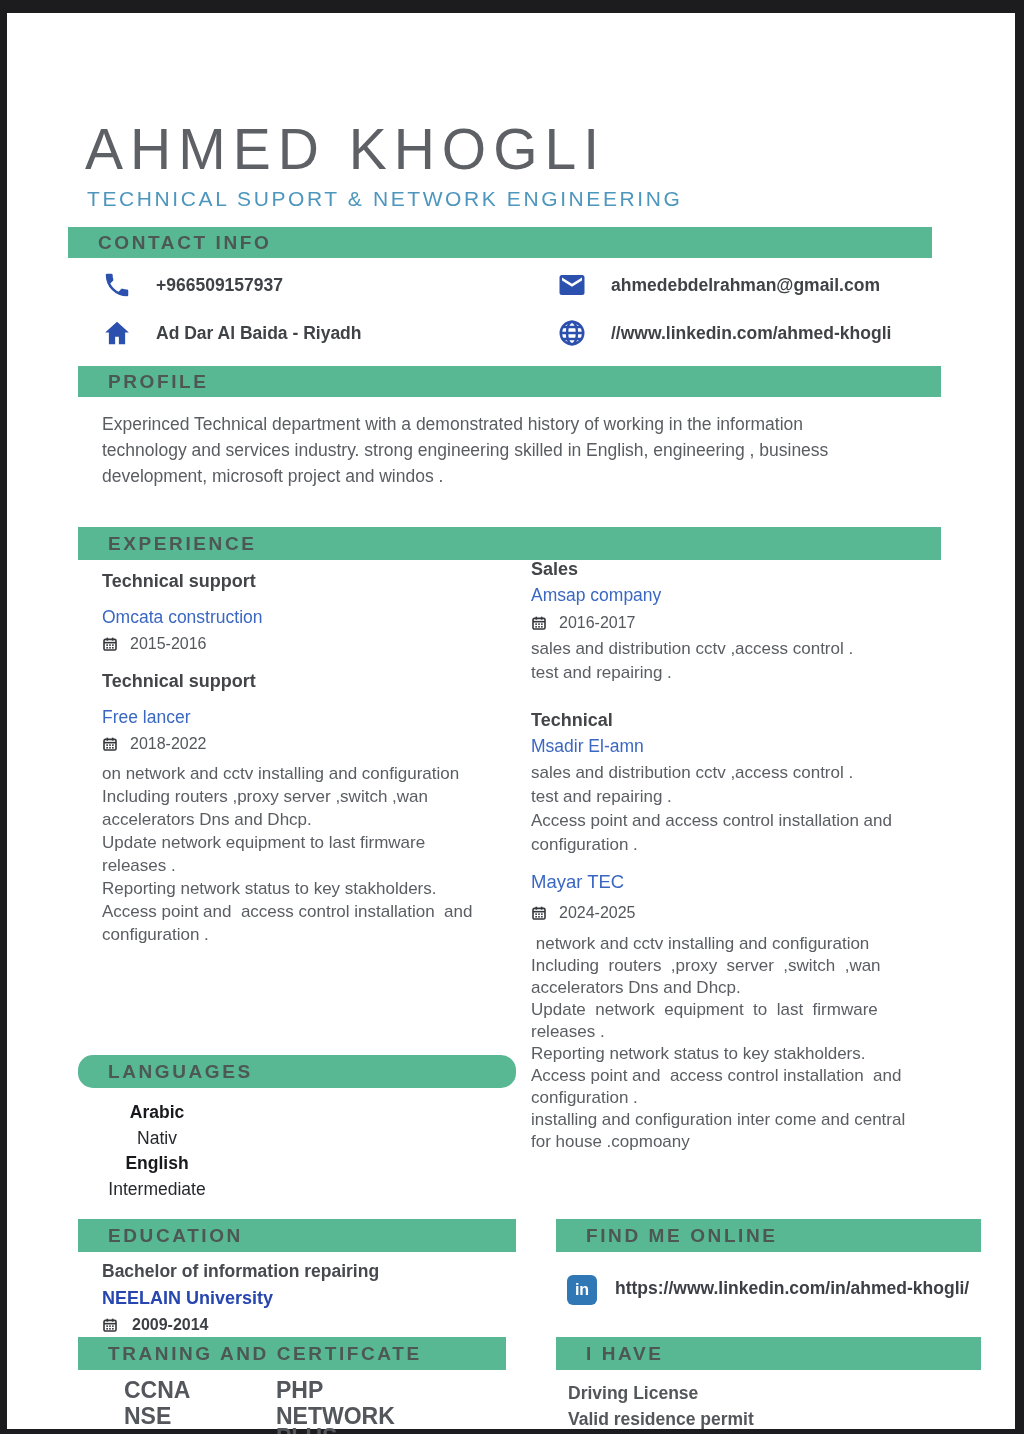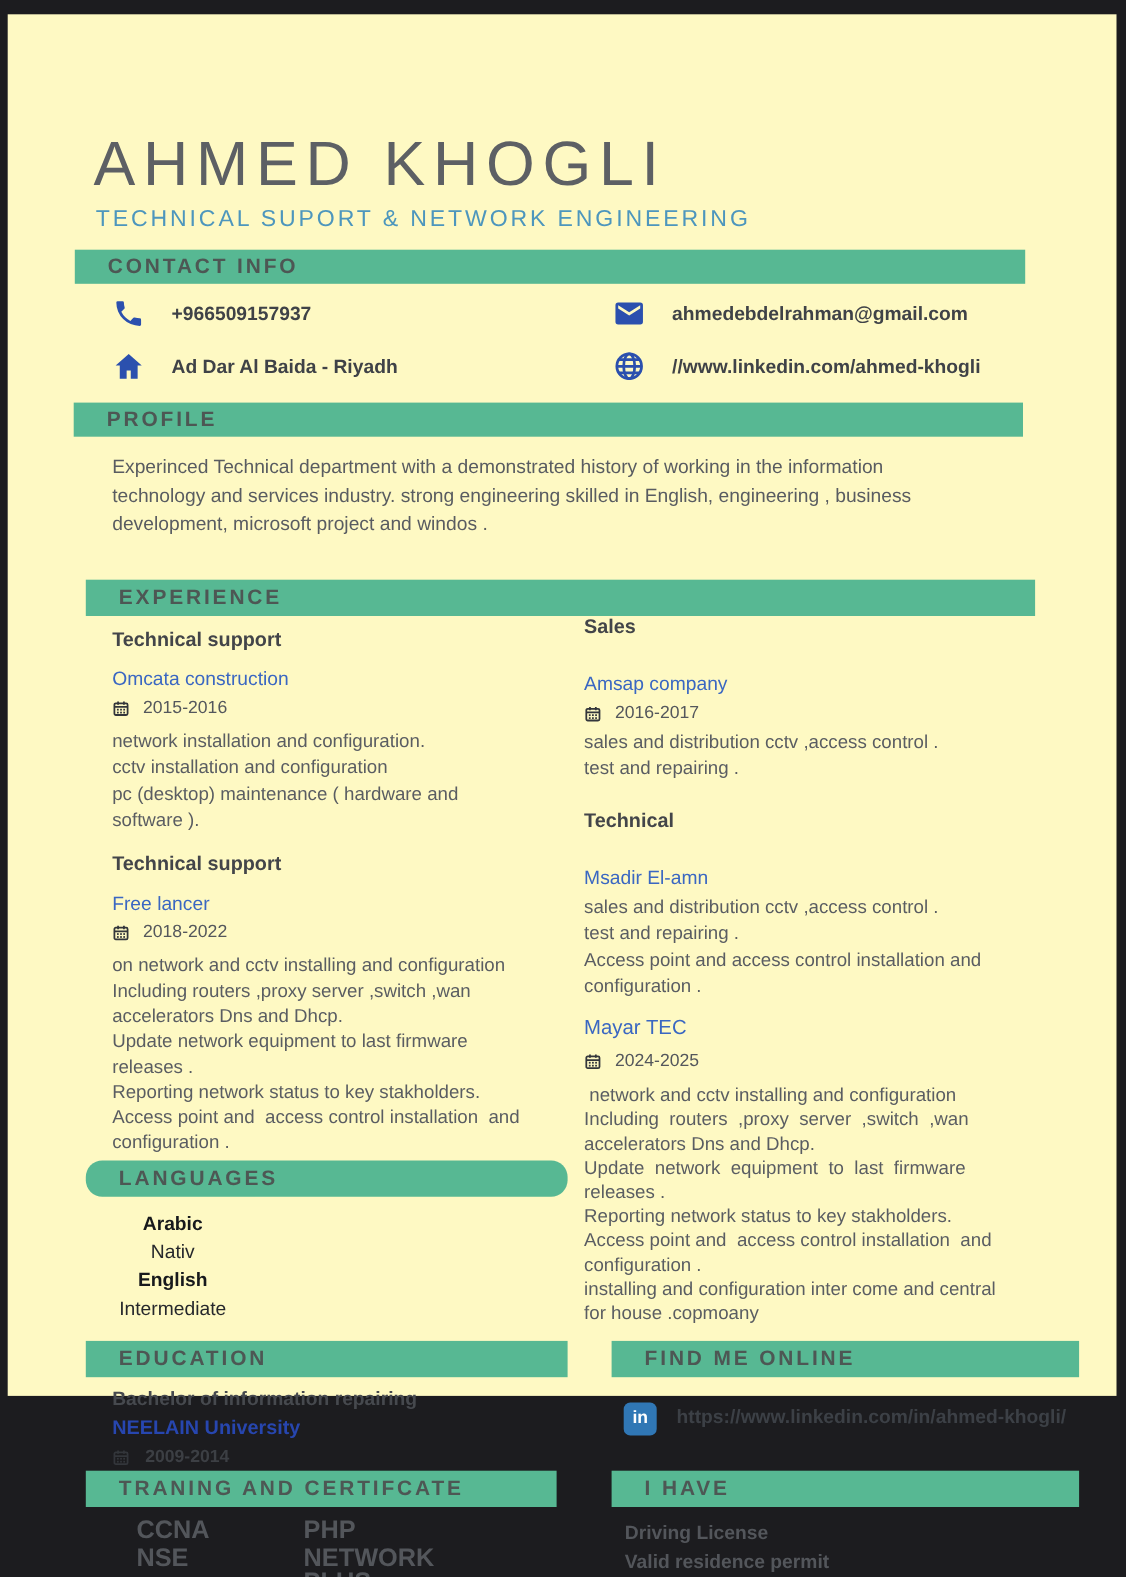--- a/index.html
+++ b/index.html
@@ -1,38 +1,38 @@
 <!DOCTYPE html>
 <html><head>
 <meta charset="utf-8">
 <style>
   * { margin:0; padding:0; box-sizing:border-box; }
   html,body { width:1024px; height:1434px; overflow:hidden; }
   body { background:#1c1c1f; font-family:"Liberation Sans", sans-serif; }
   .page {
-    position:absolute; left:7px; top:13px; width:1008px; height:1256px;
-    background:#fef9c3;
+    position:absolute; left:7px; top:13px; width:1008px; height:1416px;
+    background:#ffffff;
   }
   
   .name {
     position:absolute; left:78px; top:103px;
     font-size:57px; font-weight:300; letter-spacing:7px; color:#5d6064;
   }
   .subtitle {
     position:absolute; left:80px; top:174px;
     font-size:21px; font-weight:400; letter-spacing:2.6px; color:#4d96bd;
   }
   
   .bar {
     position:absolute; height:33px; background:#57b893;
     display:flex; align-items:center; padding-left:30px;
     font-size:19px; font-weight:bold; letter-spacing:2.6px; color:#4d5754;
   }
   .bar-contact   { left:61px;  top:214px; width:864px; height:31px; }
-  .bar-profile   { left:60px;  top:353px; width:863px; height:31px; }
+  .bar-profile   { left:71px;  top:353px; width:863px; height:31px; }
   .bar-exp       { left:71px;  top:514px; width:863px; }
   .bar-lang      { left:71px;  top:1042px; width:438px;border-radius:15px; }
   .bar-edu       { left:71px;  top:1206px; width:438px; }
   .bar-train     { left:71px;  top:1324px; width:428px; }
   .bar-find      { left:549px; top:1206px; width:425px; }
   .bar-ihave     { left:549px; top:1324px; width:425px; }
   
   .contact-grid {
     position:absolute; left:95px; top:255px; width:845px;
     display:grid; grid-template-columns:455px 1fr; row-gap:14px;
@@ -58,21 +58,21 @@
   .job-desc    { font-size:17px; color:#5a5d62; white-space:pre-wrap; }
   
   .col-left .j1-role { margin-top:12px; }
   .col-left .j-company { margin-top:14px; }
   .col-left .j-dates { margin-top:6px; }
   .col-left .job-desc { margin-top:8px; line-height:24px; }
   .col-left .j2-role { margin-top:16px; }
   .col-left .j2-desc { line-height:23px; }
   
   .col-right .j1-role { margin-top:0; }
-  .col-right .j-company { margin-top:30px; }
+  .col-right .j-company { margin-top:4px; }
   .col-right .j-dates { margin-top:7px; }
   .col-right .job-desc { margin-top:4px; line-height:24px; }
   .col-right .j2-role { margin-top:24px; }
   .col-right .j3-company { margin-top:14px; font-size:18.5px; }
   .col-right .j3-dates { margin-top:10px; }
   .col-right .j3-desc { margin-top:10px; line-height:22px; text-align:justify; }
   
   .lang-list { position:absolute; left:75px; top:1087px; width:150px; text-align:center; }
   .lang-name  { font-size:17.5px; font-weight:bold; color:#17191c; line-height:25.5px; }
   .lang-level { font-size:17.5px; color:#26282c; line-height:25.5px; }
@@ -171,24 +171,20 @@
             <line x1="16" y1="2.5" x2="16" y2="7" stroke="currentColor" stroke-width="2.4"></line>
             <rect x="6.5" y="12.5" width="2.4" height="2.4" fill="currentColor"></rect>
             <rect x="10.8" y="12.5" width="2.4" height="2.4" fill="currentColor"></rect>
             <rect x="15.1" y="12.5" width="2.4" height="2.4" fill="currentColor"></rect>
             <rect x="6.5" y="16.5" width="2.4" height="2.4" fill="currentColor"></rect>
             <rect x="10.8" y="16.5" width="2.4" height="2.4" fill="currentColor"></rect>
             <rect x="15.1" y="16.5" width="2.4" height="2.4" fill="currentColor"></rect>
           </svg></span>
       <span>2015-2016</span>
     </div>
-    <div class="job-desc">network installation and configuration.
-cctv installation and configuration
-pc (desktop) maintenance ( hardware and
-software ).</div>
 
     <div class="job-role j2-role">Technical support</div>
     <div class="job-company j-company">Free lancer</div>
     <div class="job-dates j-dates">
       <span class="cal-icon"><svg viewBox="0 0 24 24">
             <rect x="3" y="5" width="18" height="16" rx="2" fill="none" stroke="currentColor" stroke-width="2.4"></rect>
             <line x1="3" y1="10" x2="21" y2="10" stroke="currentColor" stroke-width="2.4"></line>
             <line x1="8" y1="2.5" x2="8" y2="7" stroke="currentColor" stroke-width="2.4"></line>
             <line x1="16" y1="2.5" x2="16" y2="7" stroke="currentColor" stroke-width="2.4"></line>
             <rect x="6.5" y="12.5" width="2.4" height="2.4" fill="currentColor"></rect>

